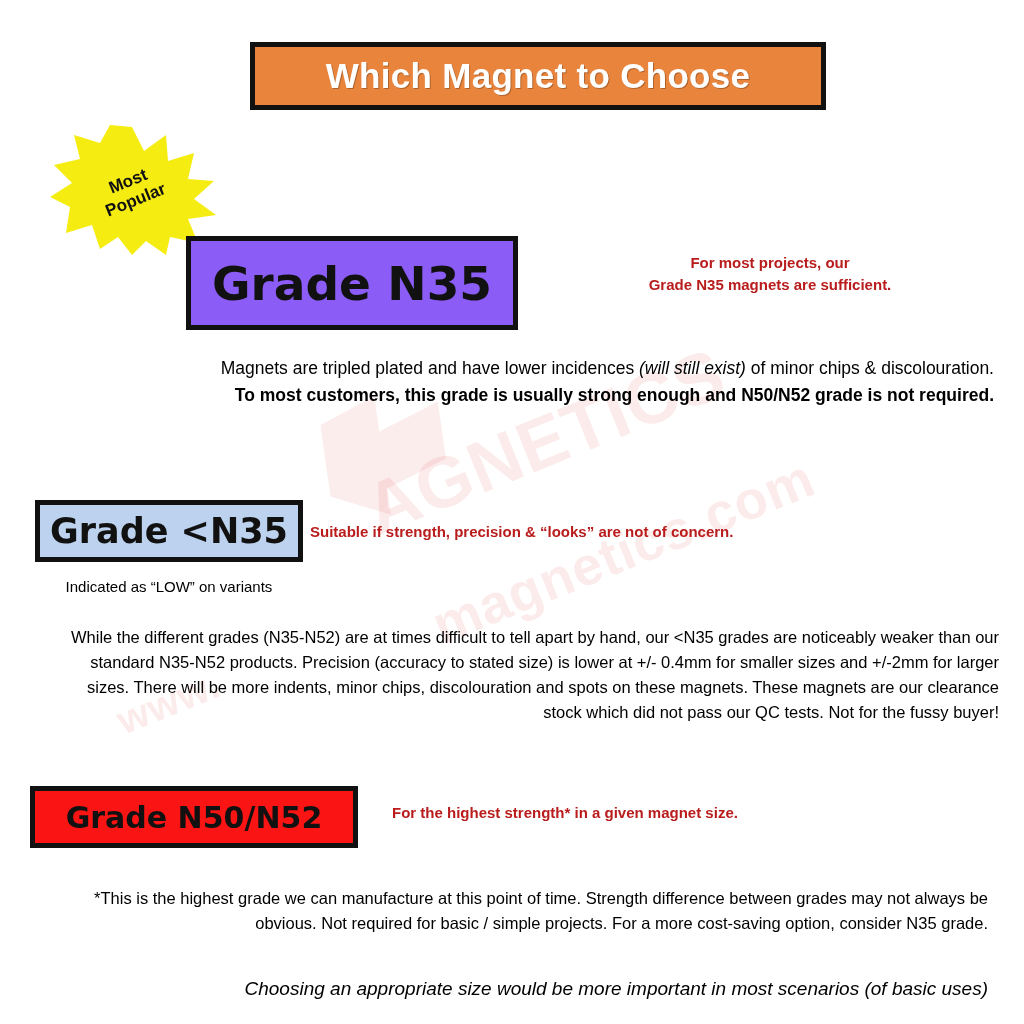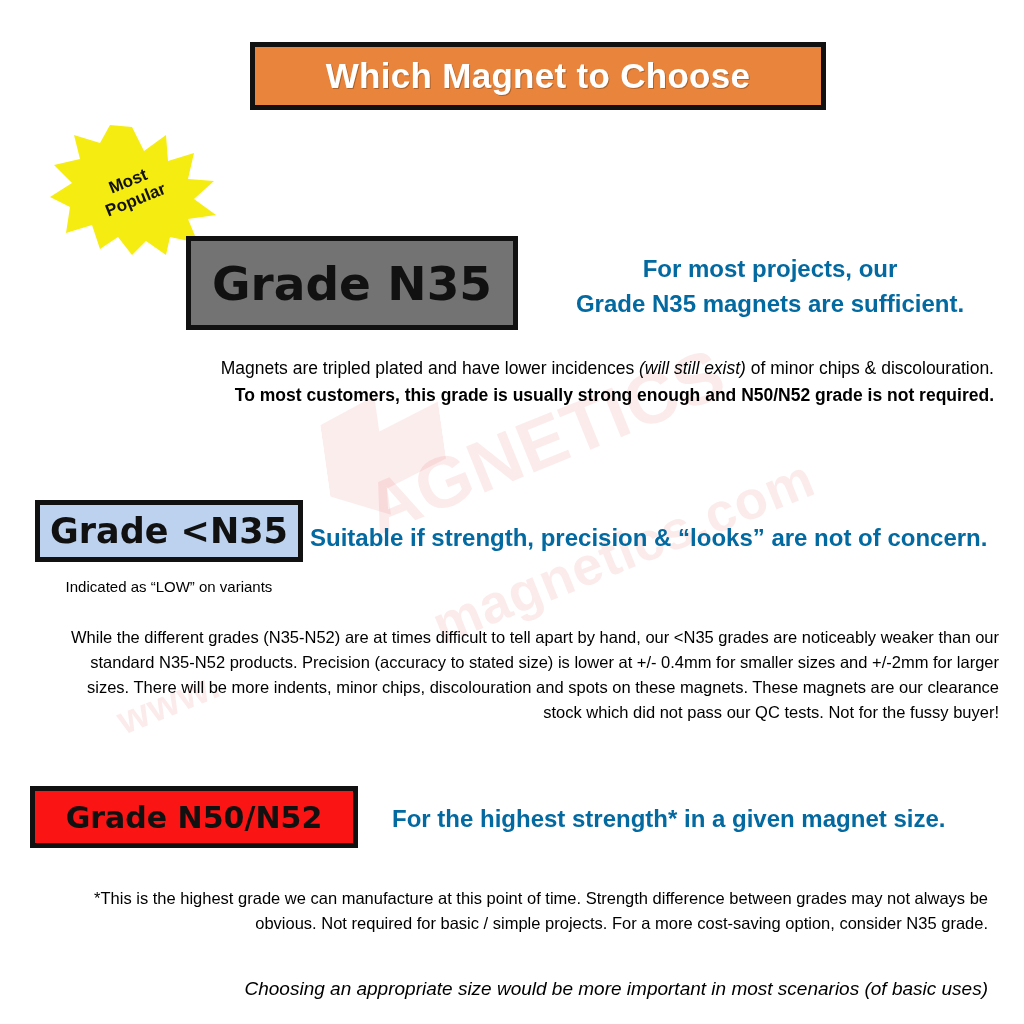--- a/index.html
+++ b/index.html
@@ -116,45 +116,45 @@
   .grade-label {
     font-family: "DejaVu Sans", sans-serif;
     font-weight: bold;
     color: #111111;
     white-space: nowrap;
   }
 
   #box-n35 {
     left: 186px; top: 236px;
     width: 332px; height: 94px;
-    background: #737373;
+    background: #8b5cf6;
   }
   #box-n35 .grade-label { font-size: 47px; }
 
   #box-low {
     left: 35px; top: 500px;
     width: 268px; height: 62px;
     background: #bcd2ee;
   }
   #box-low .grade-label { font-size: 35px; }
 
   #box-n50 {
     left: 30px; top: 786px;
     width: 328px; height: 62px;
     background: #fa1414;
   }
   #box-n50 .grade-label { font-size: 30px; }
 
   
   .side-head {
     position: absolute;
-    font-size: 24px;
+    font-size: 15px;
     font-weight: bold;
     line-height: 1.45;
-    color: #0369a1;
+    color: #b91c1c;
   }
   #head-n35 {
     left: 545px; top: 252px;
     width: 450px;
     text-align: center;
   }
   #head-low {
     left: 310px; top: 521px;
     width: 700px;
     text-align: left;

